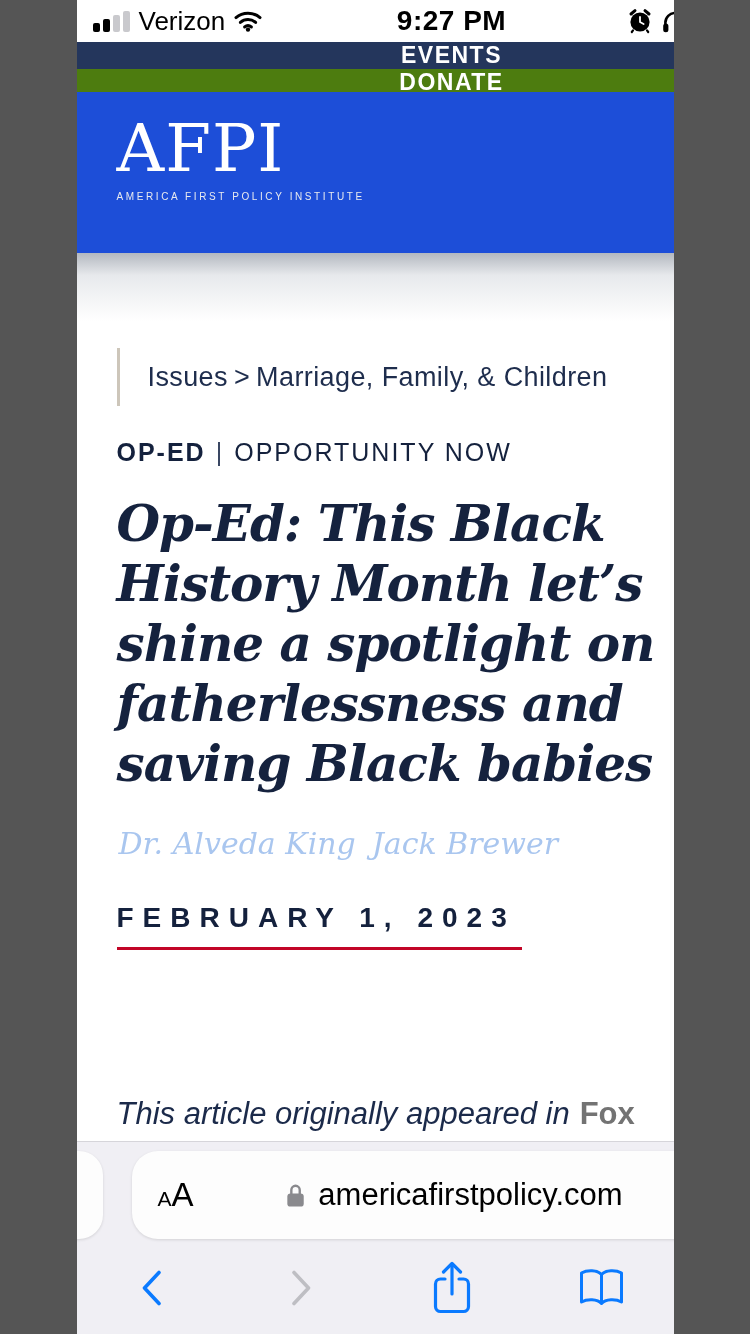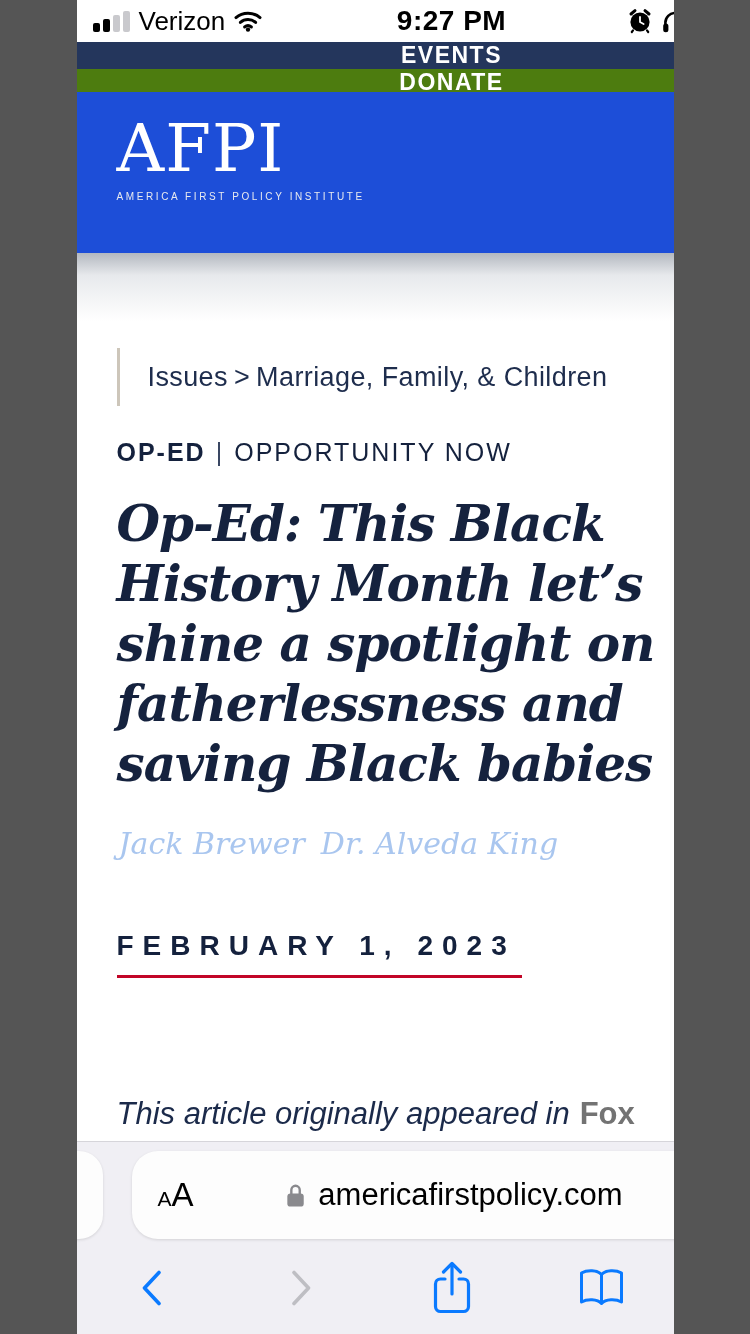--- a/index.html
+++ b/index.html
@@ -63,21 +63,21 @@
     position:absolute;left:40px;top:494px;width:660px;
     font-family:"DejaVu Serif", serif;font-style:italic;font-weight:700;
     font-size:50px;line-height:60px;letter-spacing:-1px;color:#15223e;
   }
   .authors{position:absolute;left:42px;top:826px;display:flex;gap:16px;
     font-family:"DejaVu Serif", serif;font-style:italic;font-size:30px;color:#a9c6ef;}
   .author{cursor:pointer;}
   .date{
     position:absolute;left:40px;top:902px;display:inline-block;
     font-size:28px;font-weight:700;letter-spacing:9px;color:#14213d;
-    padding-bottom:13px;border-bottom:3px solid #c20527;padding-right:6px;margin-top:28px;
+    padding-bottom:13px;border-bottom:3px solid #c20527;padding-right:6px;
   }
   .intro{position:absolute;left:40px;top:1096px;font-size:31px;font-style:italic;color:#1b2a4a;white-space:nowrap;}
   .intro .link{font-style:normal;font-weight:700;color:#737373;margin-left:10px;cursor:pointer;}
   
   .chrome{
     position:absolute;top:1141px;left:0;width:750px;height:193px;
     background:#f0eff4;border-top:1px solid #d6d5da;box-sizing:border-box;
   }
   .partial-tab{
     position:absolute;left:-28px;top:9px;width:54px;height:88px;border-radius:24px;
@@ -185,22 +185,22 @@
 
     <h1 class="title" style="margin:0;">
       <div>Op-Ed: This Black</div>
       <div>History Month let’s</div>
       <div>shine a spotlight on</div>
       <div>fatherlessness and</div>
       <div>saving Black babies</div>
     </h1>
 
     <div class="authors">
+      <span class="author">Dr. Alveda King</span>
       <span class="author">Jack Brewer</span>
-      <span class="author">Dr. Alveda King</span>
     </div>
 
     <div class="date">FEBRUARY 1, 2023</div>
 
     <div class="intro">
       <span>This article originally appeared in</span><span class="link">Fox</span>
     </div>
   </div>
 
   <div class="chrome">

